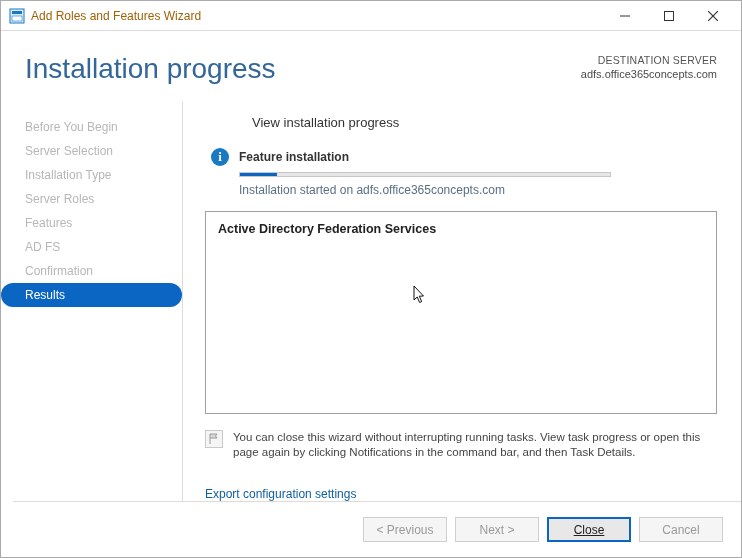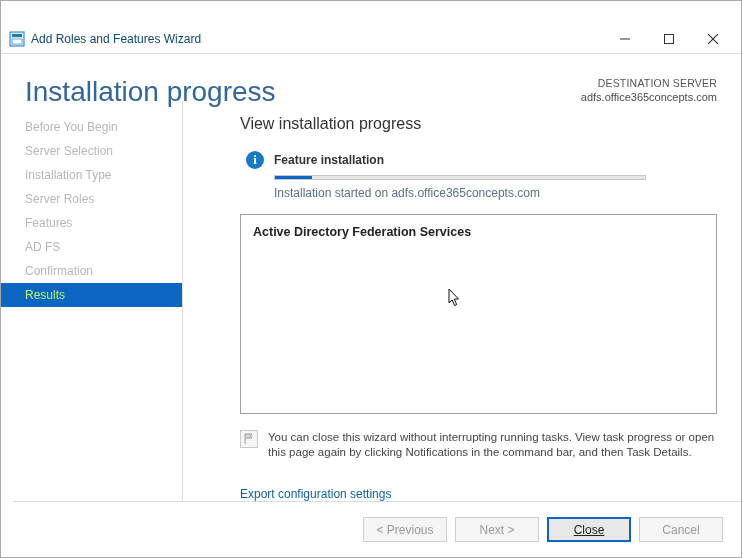--- a/index.html
+++ b/index.html
@@ -13,23 +13,22 @@
     border: 1px solid #aaa;
     position: relative;
   }
   
   .titlebar {
     height: 30px;
     display: flex;
     align-items: center;
     padding: 0 6px 0 8px;
     font-size: 12px;
-    color: #0c4a6e;
+    color: #a16207;
     border-bottom: 1px solid #dcdcdc;
-    margin-top: 23px;
   }
   .title-icon {
     width: 16px; height: 16px; margin-right: 6px;
     display: inline-flex; align-items: center; justify-content: center;
   }
   .title-spacer { flex: 1; }
   .win-controls { display: flex; }
   .win-btn {
     width: 44px; height: 28px;
     display: flex; align-items: center; justify-content: center;
@@ -56,48 +55,49 @@
     line-height: 1.35;
     margin-top: 0;
   }
   .dest-block .label { color:#555; font-size:10.5px; letter-spacing:.2px;}
   .dest-block .server { color:#4a4a4a; font-size:11px;}
 
   
   .wizard-body {
     display: flex;
     position: absolute;
-    top: 100px; left: 0; right: 0; bottom: 56px; gap: 35px;
+    top: 100px; left: 0; right: 0; bottom: 56px;
   }
   .sidebar {
     width: 182px;
     padding-top: 14px;
     border-right: 1px solid #dcdcdc;
   }
   .side-item {
     height: 24px;
     display: flex; align-items: center;
     padding-left: 24px;
     font-size: 12px;
     color: #b7b7b7;
     white-space: nowrap;
   }
   .side-item.active {
     background: #0a66c2;
-    color: #bef264;
+    color: #ffffff;
+    border-radius: 12px;
   }
 
   .main {
     flex: 1;
     padding: 14px 24px 0 22px;
     font-size: 12px;
     color: #3a3a3a;
     display:flex; flex-direction:column;
   }
-  .view-title { font-size: 16px; color:#333; margin-bottom: 18px; }
+  .view-title { font-size: 13px; color:#333; margin-bottom: 18px; margin-left: 47px; }
 
   .feature-row { display:flex; align-items:center; gap:10px; margin-left:6px; }
   .info-icon {
     width:18px;height:18px;border-radius:50%;
     background:#1979c3;color:#fff;display:flex;align-items:center;justify-content:center;
     font-weight:bold;font-size:13px;font-family: Georgia, serif;
   }
   .feature-title { font-weight:600; color:#333; }
   .progress-bar-outer {
     margin: 6px 0 6px 34px;

